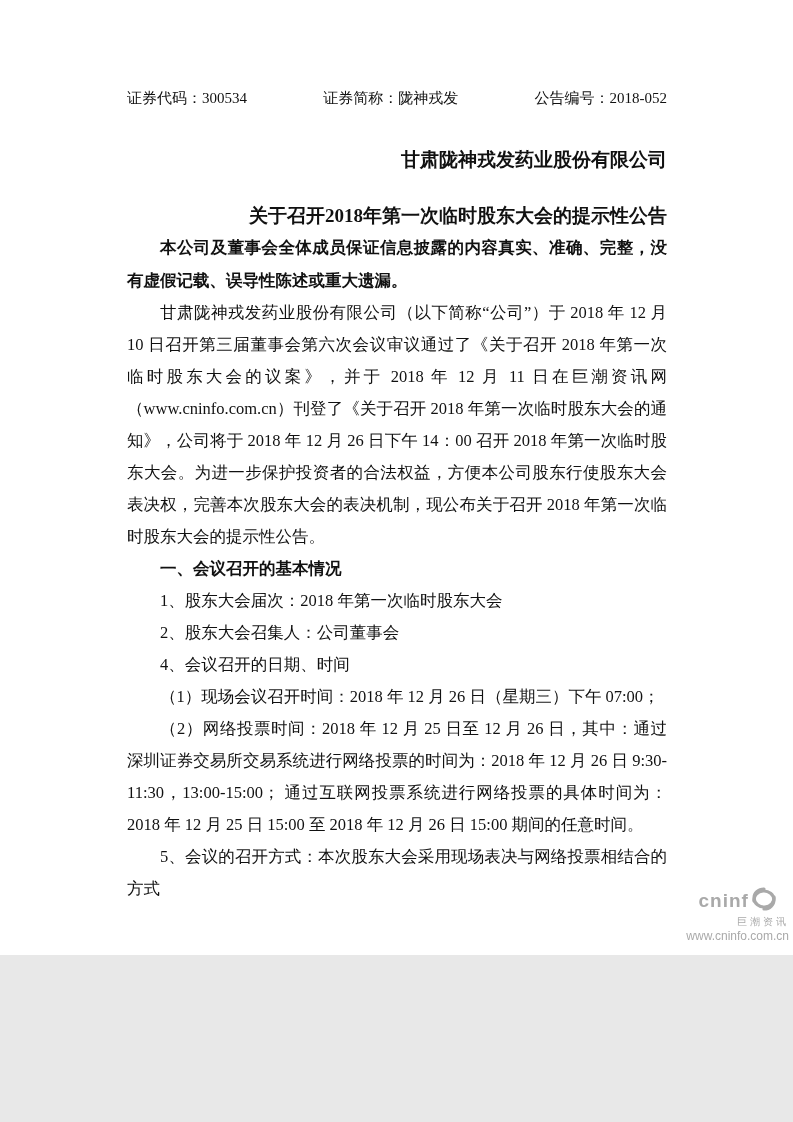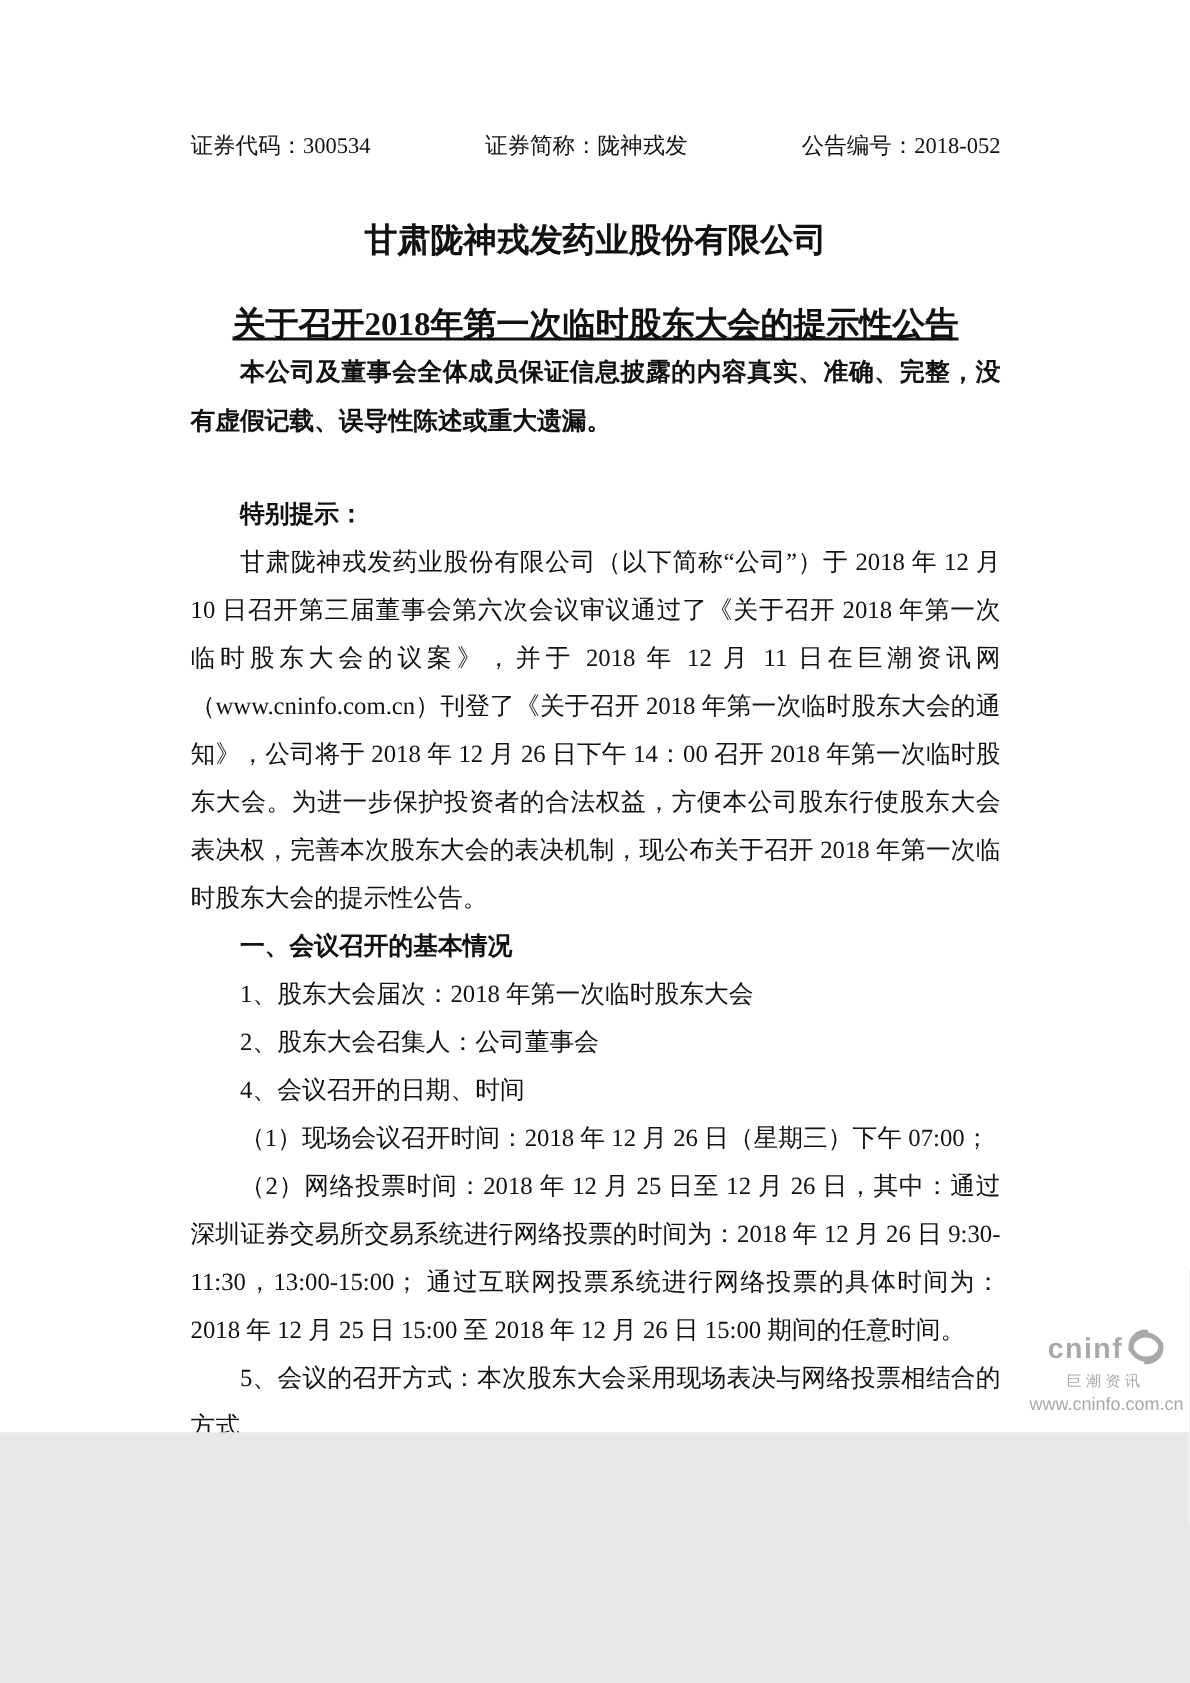--- a/index.html
+++ b/index.html
@@ -21,27 +21,27 @@
     top: 88px;
   }
   .doc-header {
     display: flex;
     justify-content: space-between;
     font-size: 15px;
     line-height: 20px;
     white-space: nowrap;
   }
   .doc-title {
-    text-align: center;
+    text-align: right;
     font-weight: bold;
-    font-size: 22px;
+    font-size: 19px;
     line-height: 30px;
   }
   .doc-title.line1 { margin-top: 37px; }
-  .doc-title.line2 { margin-top: 26px; text-decoration: underline; }
+  .doc-title.line2 { margin-top: 26px; }
   .disclaimer {
     font-weight: bold;
     font-size: 16.5px;
     line-height: 33px;
     text-indent: 2em;
     text-align: justify;
   }
   .body-text {
     font-size: 16.5px;
     line-height: 32px;
@@ -75,21 +75,20 @@
   }
   .wm-brand {
     font-weight: bold;
     font-size: 19px;
     letter-spacing: 1px;
   }
   .wm-cn {
     font-size: 10px;
     letter-spacing: 3px;
     margin-top: 1px;
-    margin-right: 26px;
   }
   .wm-url {
     font-size: 12px;
     margin-top: 3px;
   }
   .wm-logo { display: inline-block; }
 </style>
 </head>
 <body>
 
@@ -101,21 +100,20 @@
       <span>证券简称：陇神戎发</span>
       <span>公告编号：2018-052</span>
     </div>
 
     <div class="doc-title line1">甘肃陇神戎发药业股份有限公司</div>
     <div class="doc-title line2">关于召开2018年第一次临时股东大会的提示性公告</div>
 
     <div class="disclaimer">本公司及董事会全体成员保证信息披露的内容真实、准确、完整，没有虚假记载、误导性陈述或重大遗漏。</div>
 
     <div class="body-text">
-      <div class="special-notice">特别提示：</div>
       <div class="para">甘肃陇神戎发药业股份有限公司（以下简称“公司”）于 2018 年 12 月 10 日召开第三届董事会第六次会议审议通过了《关于召开 2018 年第一次临时股东大会的议案》，并于 2018 年 12 月 11 日在巨潮资讯网（www.cninfo.com.cn）刊登了《关于召开 2018 年第一次临时股东大会的通知》，公司将于 2018 年 12 月 26 日下午 14：00 召开 2018 年第一次临时股东大会。为进一步保护投资者的合法权益，方便本公司股东行使股东大会表决权，完善本次股东大会的表决机制，现公布关于召开 2018 年第一次临时股东大会的提示性公告。</div>
       <div class="section-heading">一、会议召开的基本情况</div>
       <div class="para">1、股东大会届次：2018 年第一次临时股东大会</div>
       <div class="para">2、股东大会召集人：公司董事会</div>
       <div class="para">4、会议召开的日期、时间</div>
       <div class="para">（1）现场会议召开时间：2018 年 12 月 26 日（星期三）下午 07:00；</div>
       <div class="para">（2）网络投票时间：2018 年 12 月 25 日至 12 月 26 日，其中：通过深圳证券交易所交易系统进行网络投票的时间为：2018 年 12 月 26 日 9:30-11:30，13:00-15:00； 通过互联网投票系统进行网络投票的具体时间为：2018 年 12 月 25 日 15:00 至 2018 年 12 月 26 日 15:00 期间的任意时间。</div>
       <div class="para">5、会议的召开方式：本次股东大会采用现场表决与网络投票相结合的方式</div>
     </div>
   </div>

